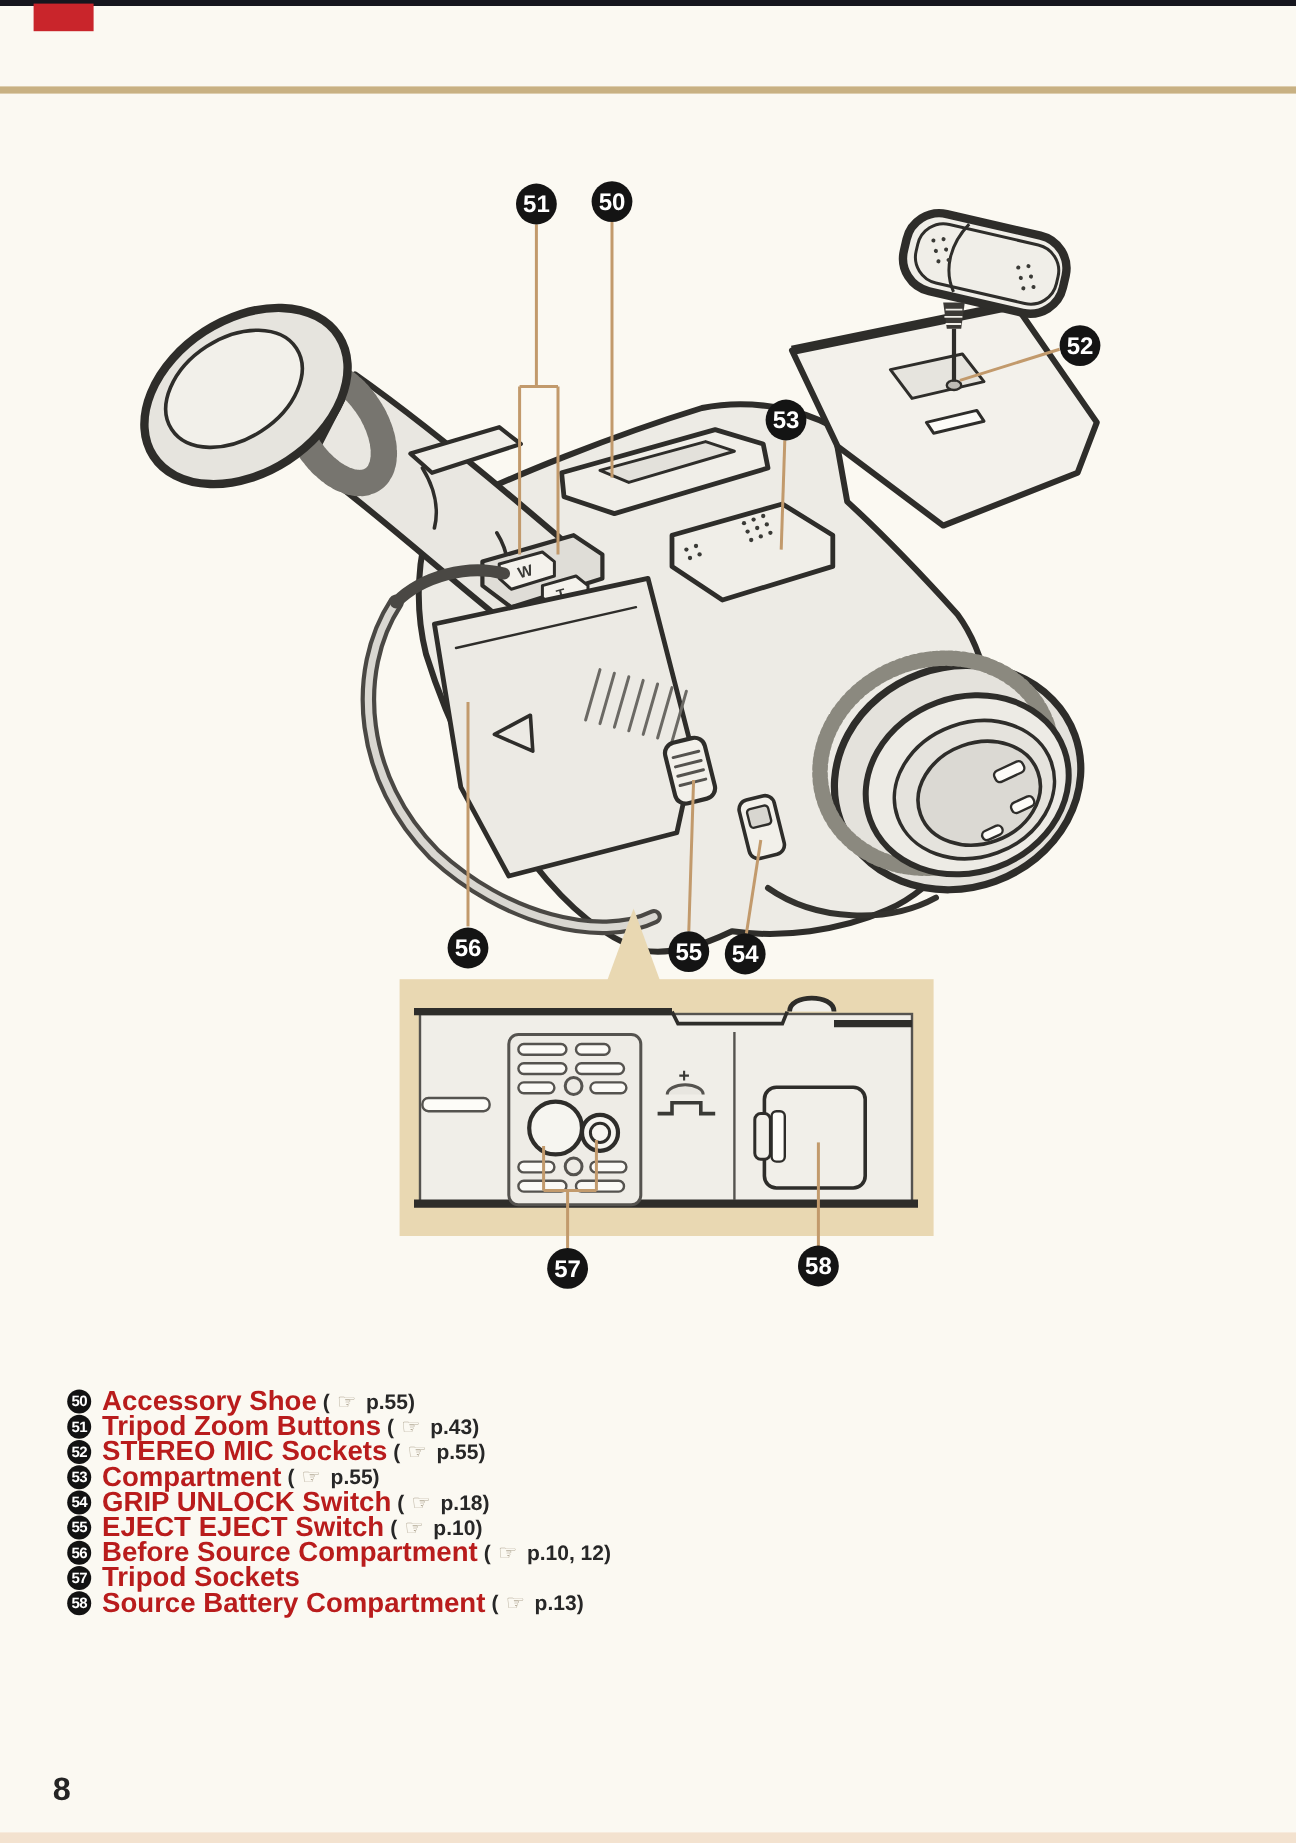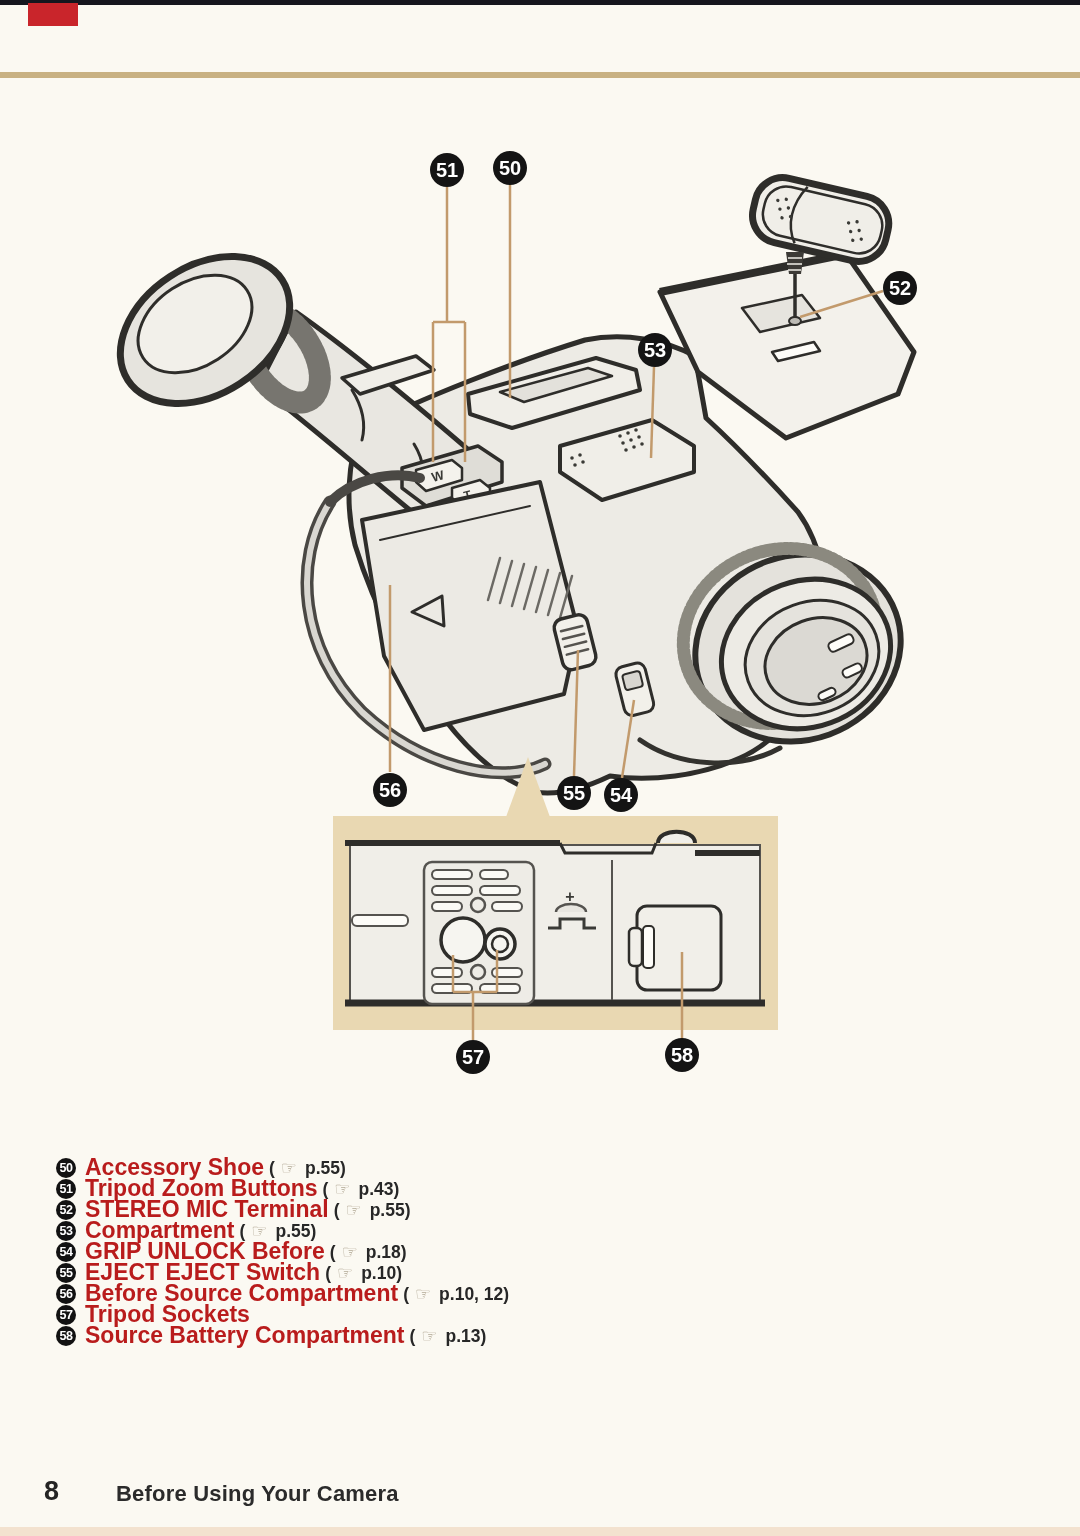--- a/index.html
+++ b/index.html
@@ -282,33 +282,33 @@
     </div>
 
     <div class="legend-row">
       <span class="badge">51</span>
       <span class="lbl">Tripod Zoom Buttons</span>
       <span class="refwrap"><span>(</span><span class="hand">☞</span><span class="ref">p.43</span><span>)</span></span>
     </div>
 
     <div class="legend-row">
       <span class="badge">52</span>
-      <span class="lbl">STEREO MIC Terminal</span>
+      <span class="lbl">STEREO MIC Sockets</span>
       <span class="refwrap"><span>(</span><span class="hand">☞</span><span class="ref">p.55</span><span>)</span></span>
     </div>
 
     <div class="legend-row">
       <span class="badge">53</span>
       <span class="lbl">Compartment</span>
       <span class="refwrap"><span>(</span><span class="hand">☞</span><span class="ref">p.55</span><span>)</span></span>
     </div>
 
     <div class="legend-row">
       <span class="badge">54</span>
-      <span class="lbl">GRIP UNLOCK Before</span>
+      <span class="lbl">GRIP UNLOCK Switch</span>
       <span class="refwrap"><span>(</span><span class="hand">☞</span><span class="ref">p.18</span><span>)</span></span>
     </div>
 
     <div class="legend-row">
       <span class="badge">55</span>
       <span class="lbl">EJECT EJECT Switch</span>
       <span class="refwrap"><span>(</span><span class="hand">☞</span><span class="ref">p.10</span><span>)</span></span>
     </div>
 
     <div class="legend-row">
@@ -325,16 +325,15 @@
 
     <div class="legend-row">
       <span class="badge">58</span>
       <span class="lbl">Source Battery Compartment</span>
       <span class="refwrap"><span>(</span><span class="hand">☞</span><span class="ref">p.13</span><span>)</span></span>
     </div>
 
   </div>
 
   <div class="page-num">8</div>
-  <div class="section-title">Before Using Your Camera</div>
   <div class="bottom-bar"></div>
 
 </div>
 
 </body></html>

